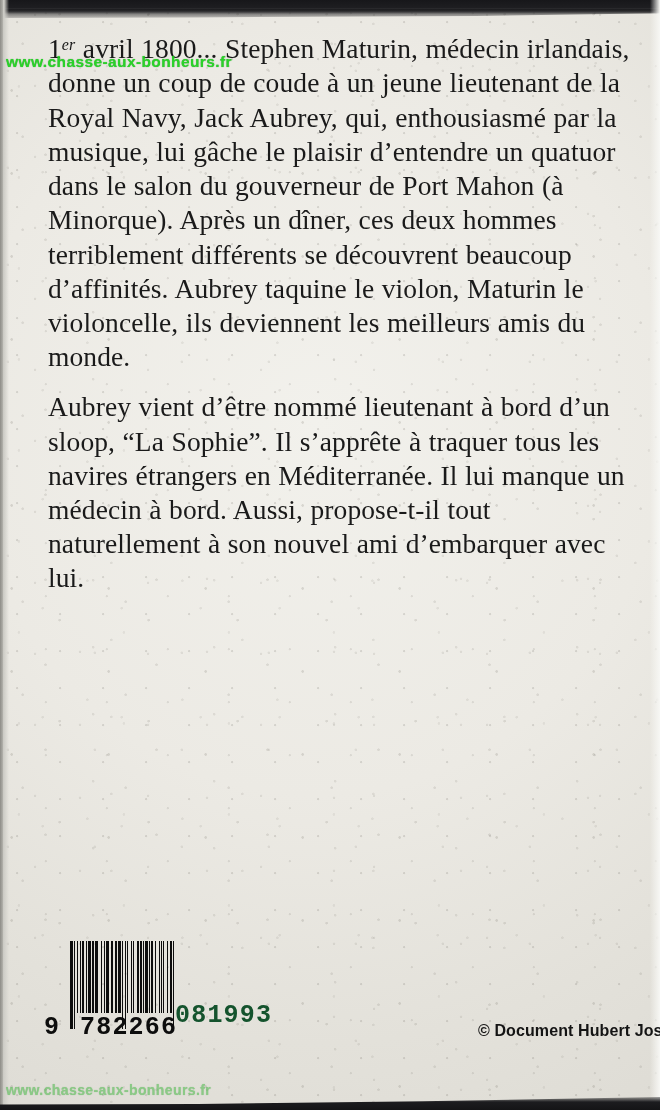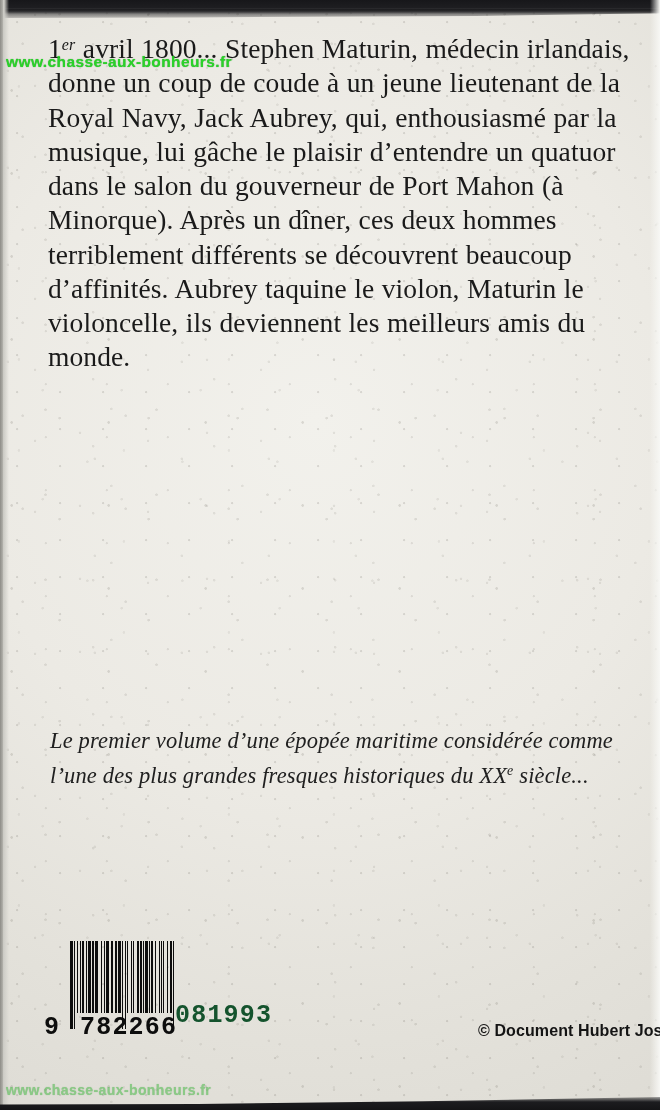--- a/index.html
+++ b/index.html
@@ -282,23 +282,23 @@
 
   <div class="scan-edge-top"></div>
   <div class="scan-edge-left"></div>
   <div class="scan-edge-right"></div>
   <div class="scan-edge-bottom"></div>
 
   <div class="blurb">
     <p><span>1</span><sup>er</sup> <span>avril 1800... Stephen Maturin, médecin irlandais, donne un coup de coude à un jeune lieutenant de la Royal Navy, Jack Aubrey, qui, enthousiasmé par la musique, lui gâche le plaisir d’entendre un quatuor dans le salon du gouverneur de Port Mahon (à Minorque). Après un dîner, ces deux hommes terriblement différents se découvrent beaucoup d’affinités. Aubrey taquine le violon, Maturin le violoncelle, ils deviennent les meilleurs amis du monde.</span></p>
 
 
+    <p class="para-gap">Aubrey vient d’être nommé lieutenant à bord d’un sloop, “La Sophie”. Il s’apprête à traquer tous les navires étrangers en Méditerranée. Il lui manque un médecin à bord. Aussi, propose-t-il tout naturellement à son nouvel ami d’embarquer avec lui.</p>
   </div>
 
-  <div class="tagline"><span>Le premier volume d’une épopée maritime considérée comme l’une des plus grandes fresques historiques du XX</span><sup>e</sup><span> siècle...</span></div>
 
   <div class="watermark" id="watermark-top">www.chasse-aux-bonheurs.fr</div>
   <div class="watermark" id="watermark-bottom">www.chasse-aux-bonheurs.fr</div>
 
 
   <div class="barcode-block">
     <div class="barcode-bars" id="barcode-bars">
         <span class="guard" style="width: 2.85px;"></span>
         <span class="sp" style="width: 0.95px;"></span>
         <span class="guard" style="width: 0.95px;"></span>

